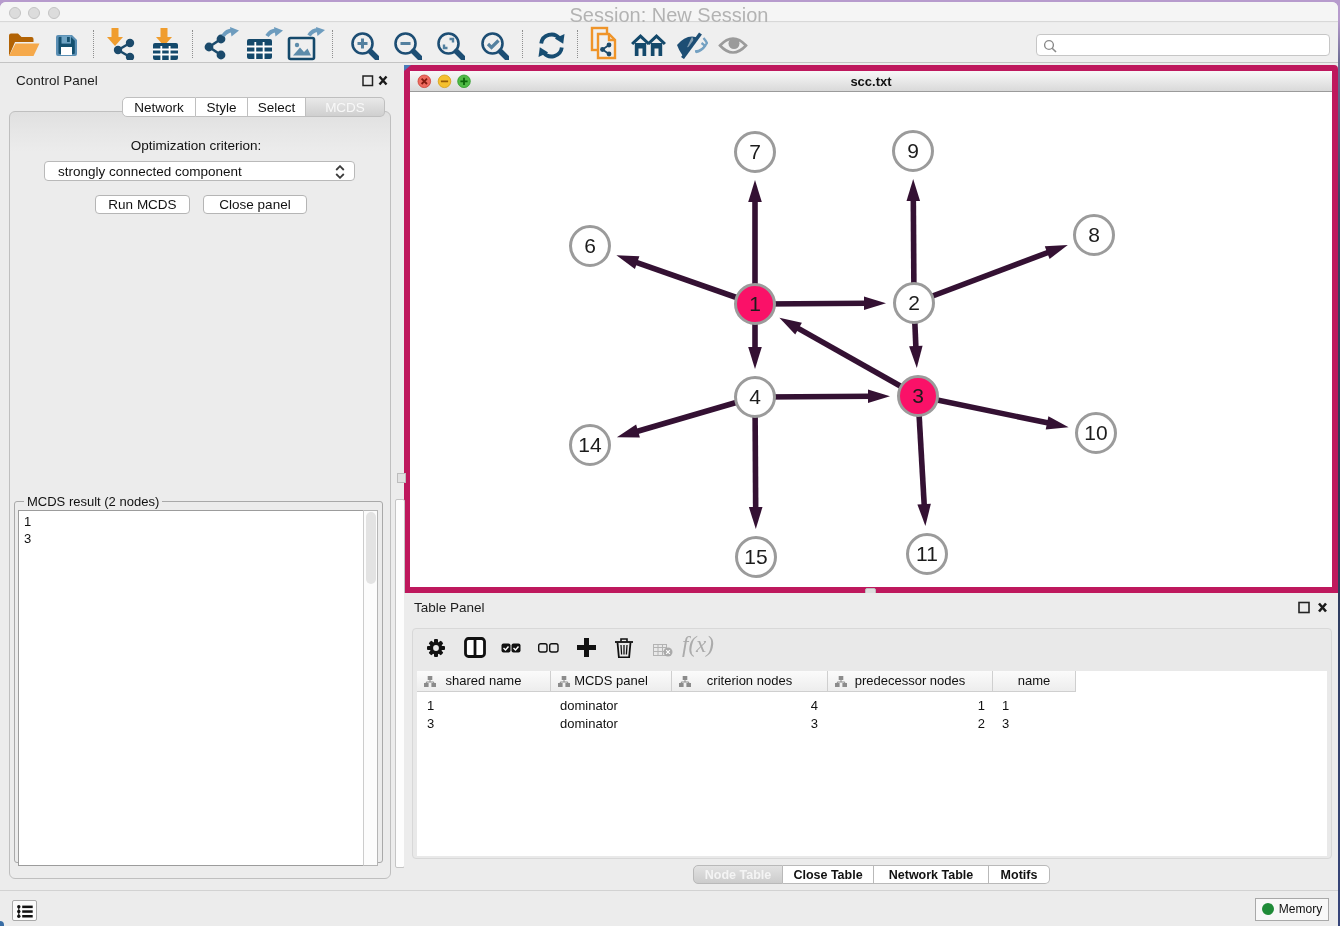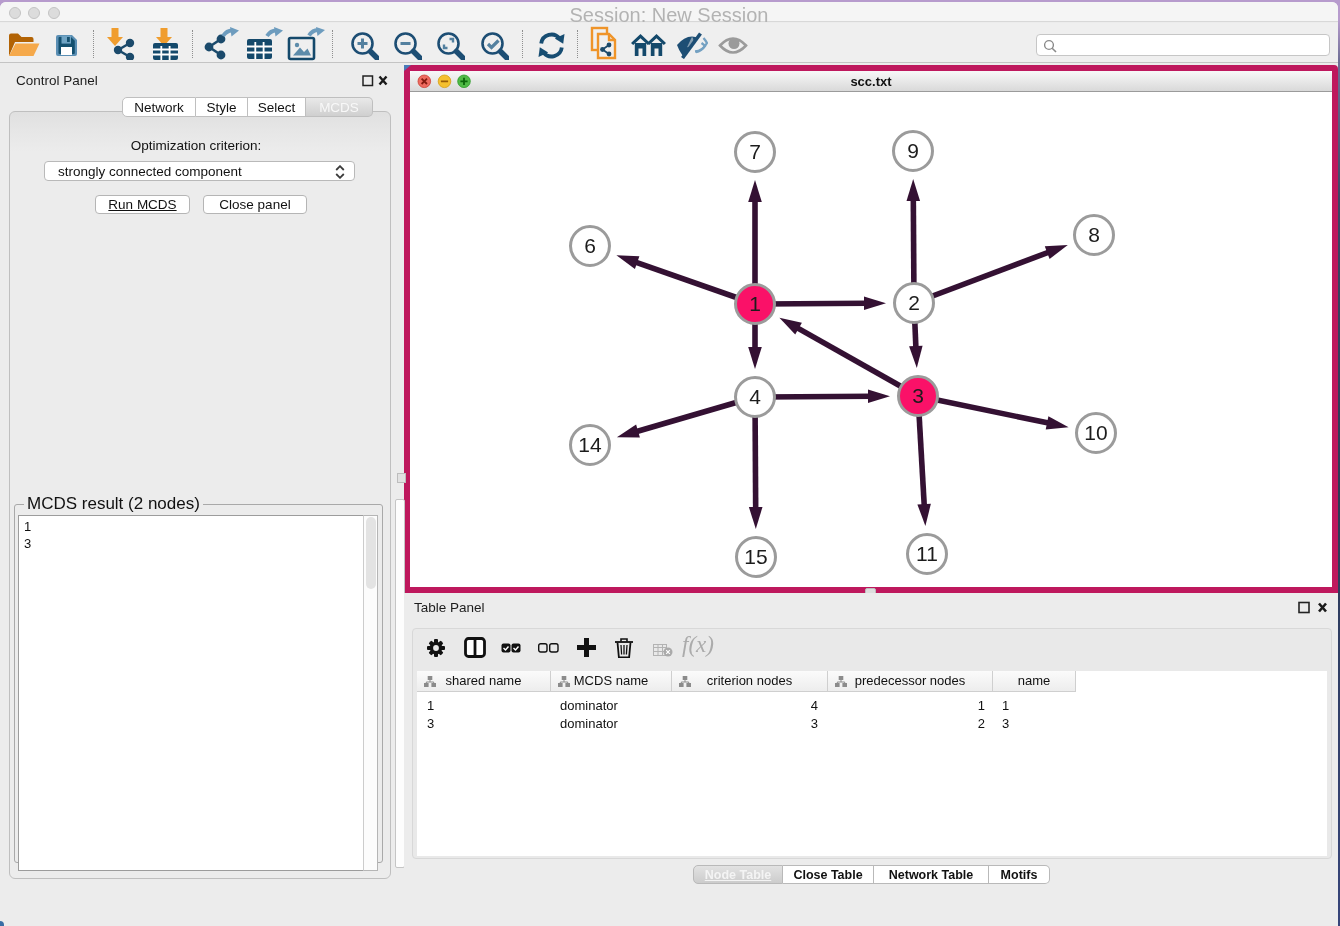--- a/index.html
+++ b/index.html
@@ -18,39 +18,39 @@
 #cpanel { position:absolute; left:0; top:62px; width:404px; height:828px; background:#ececec; }
 #cp-title { position:absolute; left:16px; top:9px; font-size:13.5px; color:#1d1d1d; }
 #cp-box { position:absolute; left:9px; top:47px; width:382px; height:768px; border:1px solid #bfbfbf; border-radius:6px; background:linear-gradient(#e0e0e0 0px, #e6e6e6 18px, #ececec 40px); }
 #cp-tabs { position:absolute; left:78px; top:33px; height:20px; display:flex; font-size:13.5px; z-index:5;padding-left:44px; }
 .cptab { background:#fff; border:1px solid #bfbfbf; border-left:none; color:#111; line-height:19px; text-align:center; }
 .cptab.first { border-left:1px solid #bfbfbf; border-radius:5px 0 0 5px; }
 .cptab.sel { background:linear-gradient(#e9e9e9,#cfcfcf); color:#f8f8f8; border-radius:0 5px 5px 0; }
 #cp-dd { position:absolute; left:44px; top:97px; width:311px; height:20px; background:#fff; border:1px solid #b9b9b9; border-radius:4px; font-size:13.5px; color:#111; line-height:19px; padding-left:13px; }
 .cp-btn { position:absolute; top:131px; height:19px; background:#fff; border:1px solid #b5b5b5; border-radius:4px; font-size:13.5px; color:#111; line-height:18px; text-align:center; }
 #mcds-fs { position:absolute; left:14px; top:430px; width:369px; height:369px; border:1px solid #a9a9a9; border-radius:3px; background:transparent; }
-#mcds-fs legend { font-size:17px; color:#111; margin-left:9px; padding:0 3px; }
+#mcds-fs legend { font-size:13px; color:#111; margin-left:9px; padding:0 3px; }
 #mcds-txt { position:absolute; left:3px; top:1px; width:347px; height:356px; background:#fff; border:1px solid #9c9c9c; font-size:13px; color:#111; line-height:17px; padding:2px 0 0 5px; }
 #mcds-sb { position:absolute; right:4px; top:1px; width:15px; height:356px; background:#fcfcfc; border:1px solid #b5b5b5; border-left:1px solid #cccccc; }
 #mcds-thumb { position:absolute; left:1.5px; top:1px; width:10px; height:72px; background:#e3e3e3; border-radius:6px; }
 
 #netwin { position:absolute; left:404px; top:63px; width:934px; height:528px; border:6px solid #be185d; border-radius:4px 4px 0 0; background:#fff; }
 #net-titlebar { position:absolute; left:0; top:0; width:100%; height:21px; background:linear-gradient(#f8f8f8,#d9d9d9); border-bottom:1px solid #9b9b9b; border-radius:4px 4px 0 0; }
 #net-title { position:absolute; width:100%; text-align:center; top:3px; font-size:13px; font-weight:bold; color:#111; }
 
 #tpanel { position:absolute; left:404px; top:591px; width:934px; height:297px; background:#ececec; }
 #tp-title { position:absolute; left:10px; top:7px; font-size:13.5px; color:#1d1d1d; }
 #tp-box { position:absolute; left:8px; top:35px; width:920px; height:231px; background:#e9e9e9; border:1px solid #d8d8d8; border-radius:4px; }
 #tbl { position:absolute; left:13px; top:78px; width:910px; height:185px; background:#fff; }
 .th { position:absolute; top:0; height:21px; background:linear-gradient(#fbfbfb,#ededed); border-right:1px solid #cfcfcf; border-bottom:1px solid #cfcfcf; font-size:13px; color:#111; text-align:center; line-height:20px; }
 .th svg { position:absolute; left:7px; top:5px; }
 .td { position:absolute; font-size:13px; color:#111; height:18px; line-height:18px; }
 #tp-tabs { position:absolute; left:289px; top:272px; height:19px; display:flex; font-size:13px; font-weight:bold; }
 .tptab { background:#fff; border:1px solid #b9b9b9; border-left:none; color:#111; line-height:18px; text-align:center; font-size:12.5px; }
-.tptab.sel { background:linear-gradient(#e2e2e2,#cccccc); color:#f4f4f4; border-radius:5px 0 0 5px; border-left:1px solid #b9b9b9;text-decoration:underline; }
+.tptab.sel { background:linear-gradient(#e2e2e2,#cccccc); color:#f4f4f4; border-radius:5px 0 0 5px; border-left:1px solid #b9b9b9; }
 .tptab.last { border-radius:0 5px 5px 0;text-align:center; }
 
 #statusbar { position:absolute; left:0; top:888px; width:1338px; height:34px; background:#ececec; border-top:1px solid #d2d2d2; }
 #memory { position:absolute; right:9px; top:7px; width:74px; height:23px; background:#f8f8f8; border:1px solid #a9a9a9; font-size:12px; color:#111; line-height:21px; text-align:center; }
 #memdot { display:inline-block; width:12px; height:12px; border-radius:50%; background:#1f8b38; margin-right:5px; vertical-align:-2px; }
 #lbtn { position:absolute; left:12px; top:9px; width:25px; height:21px; background:#fbfbfb; border:1px solid #a9a9a9; border-radius:2px; text-align:center; padding-top:3px; }
 </style>
 </head>
 <body>
 <div id="edge-right"></div>
@@ -217,30 +217,30 @@
     <div id="cp-title">Control Panel</div>
     <svg style="position:absolute; left:362px; top:11px;" width="26" height="13" viewBox="0 0 26 13">
       <rect x="1" y="1" width="9.5" height="9.5" fill="none" stroke="#222" stroke-width="1.5"></rect>
       <path d="M17.5,1.5 l7,8 M24.5,1.5 l-7,8" stroke="#1a1a1a" stroke-width="2.4"></path>
     </svg>
     <div id="cp-box"></div>
     <div id="cp-tabs">
       <div class="cptab first" style="width:74px;">Network</div>
         <div class="cptab" style="width:52px;">Style</div>
         <div class="cptab" style="width:58px;">Select</div>
-        <div class="cptab sel" style="width:67px;">MCDS</div>
+        <div class="cptab sel" style="width:79px;">MCDS</div>
     </div>
     <div style="position:absolute; left:0; top:74px; width:392px; text-align:center; font-size:13.5px; color:#111;">Optimization criterion:</div>
     <div id="cp-dd">strongly connected component
       <svg style="position:absolute; right:9px; top:3px;" width="10" height="14" viewBox="0 0 10 14">
         <path d="M1.2,5 L5,1.2 L8.8,5" fill="none" stroke="#3c3c3c" stroke-width="1.8"></path>
         <path d="M1.2,9 L5,12.8 L8.8,9" fill="none" stroke="#3c3c3c" stroke-width="1.8"></path>
       </svg>
     </div>
-    <div class="cp-btn" style="left:95px; width:95px;text-decoration:underline;">Run MCDS</div>
+    <div class="cp-btn" style="left:95px; width:95px;">Run MCDS</div>
     <div class="cp-btn" style="left:203px; width:104px;">Close panel</div>
     <fieldset id="mcds-fs">
         <legend>MCDS result (2 nodes)</legend>
       <div id="mcds-txt">1<br>3</div>
       <div id="mcds-sb">
           <div id="mcds-thumb"></div>
         </div>
     </fieldset>
   </div>
   <div id="netwin">
@@ -388,21 +388,21 @@
             </g>
             <path d="M6,4 v2 M2.3,7 v-1 h7.4 v1" stroke="#8b8b8b" stroke-width="1" fill="none"></path>
           </svg><span>shared name</span></div>
       <div class="th" style="left:134px; width:121px;"><svg class="hier" width="12" height="11" viewBox="0 0 12 11">
             <g fill="#8b8b8b">
               <rect x="3.7" y="0" width="4.6" height="4"></rect>
               <rect x="0" y="7" width="4.6" height="4"></rect>
               <rect x="7.4" y="7" width="4.6" height="4"></rect>
             </g>
             <path d="M6,4 v2 M2.3,7 v-1 h7.4 v1" stroke="#8b8b8b" stroke-width="1" fill="none"></path>
-          </svg><span>MCDS name</span></div>
+          </svg><span>MCDS panel</span></div>
       <div class="th" style="left:255px; width:156px;"><svg class="hier" width="12" height="11" viewBox="0 0 12 11">
             <g fill="#8b8b8b">
               <rect x="3.7" y="0" width="4.6" height="4"></rect>
               <rect x="0" y="7" width="4.6" height="4"></rect>
               <rect x="7.4" y="7" width="4.6" height="4"></rect>
             </g>
             <path d="M6,4 v2 M2.3,7 v-1 h7.4 v1" stroke="#8b8b8b" stroke-width="1" fill="none"></path>
           </svg><span>criterion nodes</span></div>
       <div class="th" style="left:411px; width:165px;"><svg class="hier" width="12" height="11" viewBox="0 0 12 11">
             <g fill="#8b8b8b">
@@ -424,17 +424,31 @@
       <div class="td" style="left:490px; top:44px; width:78px; text-align:right;">2</div>
       <div class="td" style="left:585px; top:44px;">3</div>
     </div>
     <div id="tp-tabs">
       <div class="tptab sel" style="width:90px;">Node Table</div>
         <div class="tptab" style="width:91px;">Close Table</div>
         <div class="tptab" style="width:115px;">Network Table</div>
         <div class="tptab last" style="width:61px;">Motifs</div>
     </div>
   </div>
+  <div id="statusbar">
+    <div id="lbtn"><svg width="16" height="13" viewBox="0 0 16 13">
+          <line x1="1.8" y1="1" x2="1.8" y2="12" stroke="#111" stroke-width="1"></line>
+          <g fill="#111">
+            <circle cx="1.8" cy="1.8" r="1.7"></circle>
+            <circle cx="1.8" cy="6.5" r="1.7"></circle>
+            <circle cx="1.8" cy="11.2" r="1.7"></circle>
+            <rect x="5.2" y="0.6" width="10.5" height="2.5"></rect>
+            <rect x="5.2" y="5.3" width="10.5" height="2.5"></rect>
+            <rect x="5.2" y="10" width="10.5" height="2.5"></rect>
+          </g>
+        </svg></div>
+    <div id="memory"><span id="memdot"></span>Memory</div>
+  </div>
 </div>
 <div style="position:absolute; left:0; top:921px; width:4px; height:5px; background:#3a6ea5; border-radius:0 4px 0 0; z-index:60;"></div>
 <svg style="position:absolute; left:404px; top:65px; z-index:40;" width="7" height="6" viewBox="0 0 7 6">
     <polygon points="0,0 7,0 0,6" fill="#4a7ab8"></polygon>
   </svg>
 
 </body></html>

